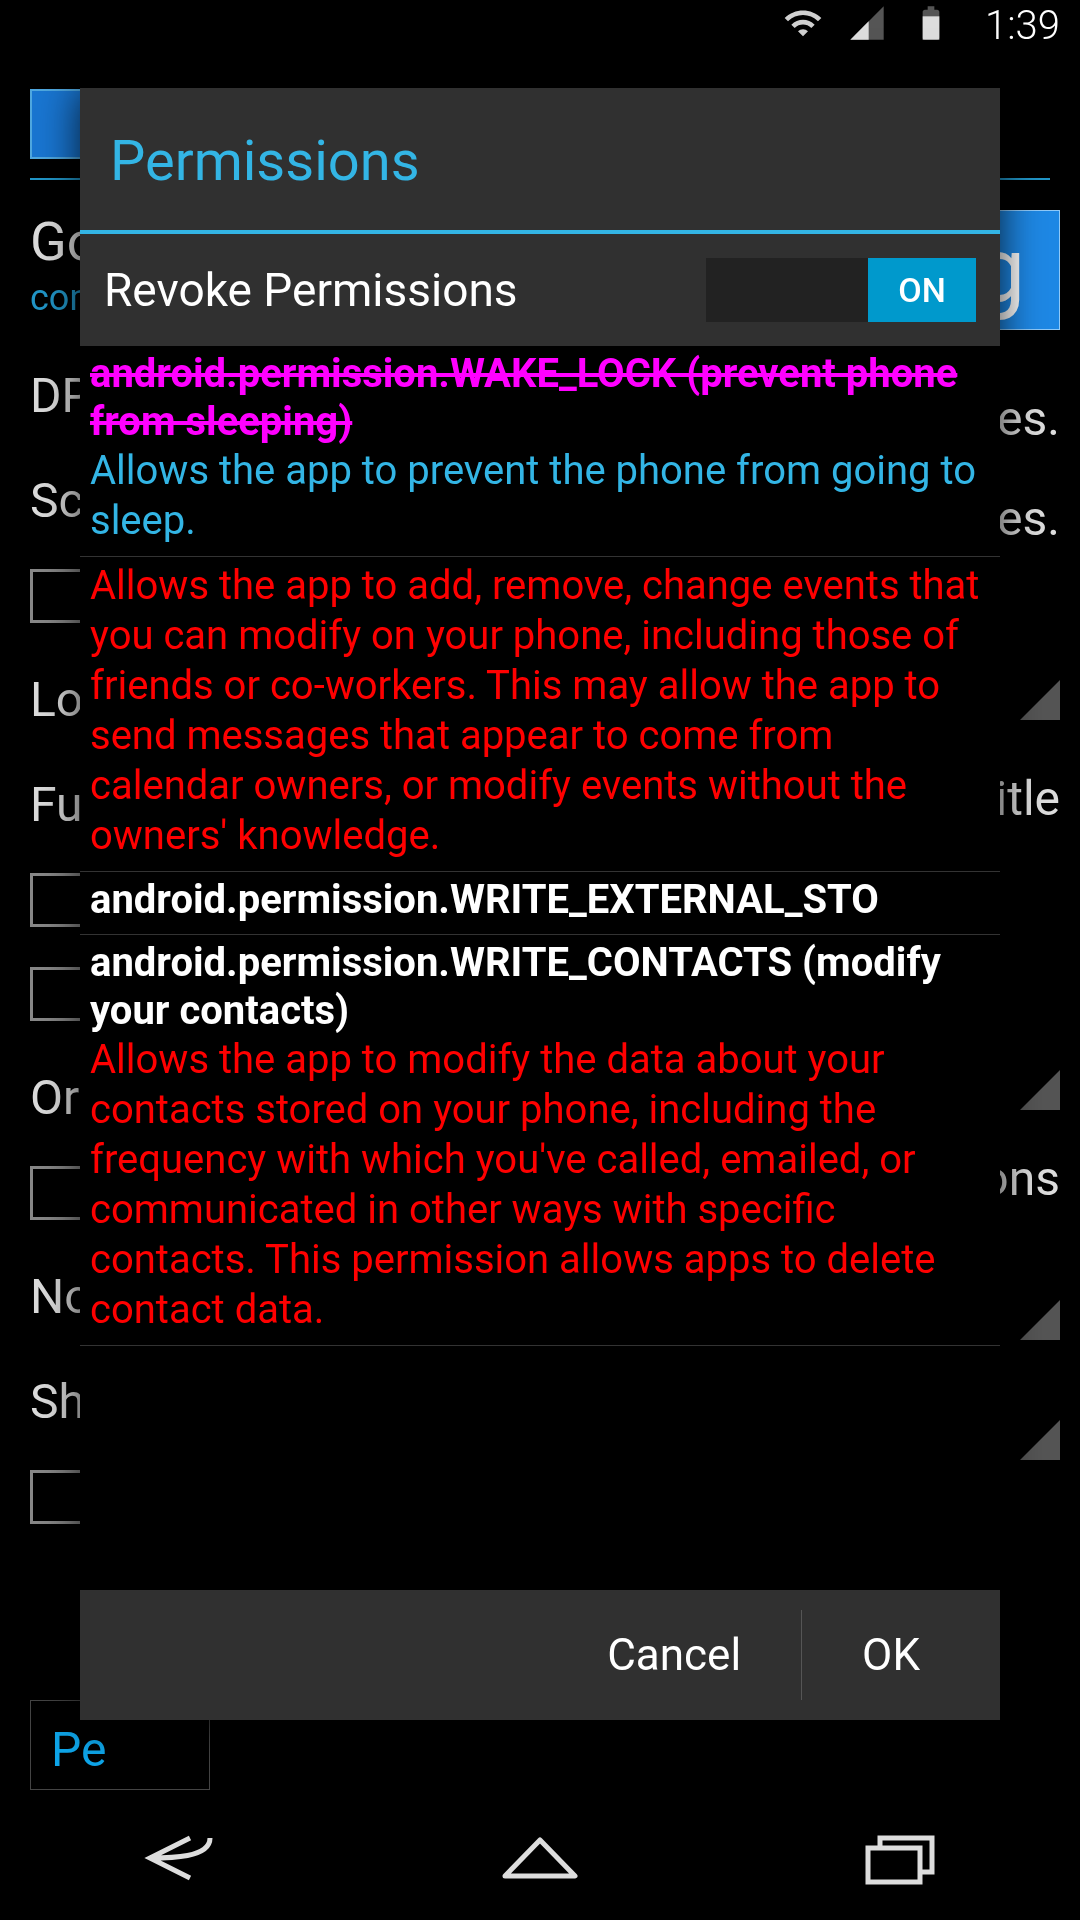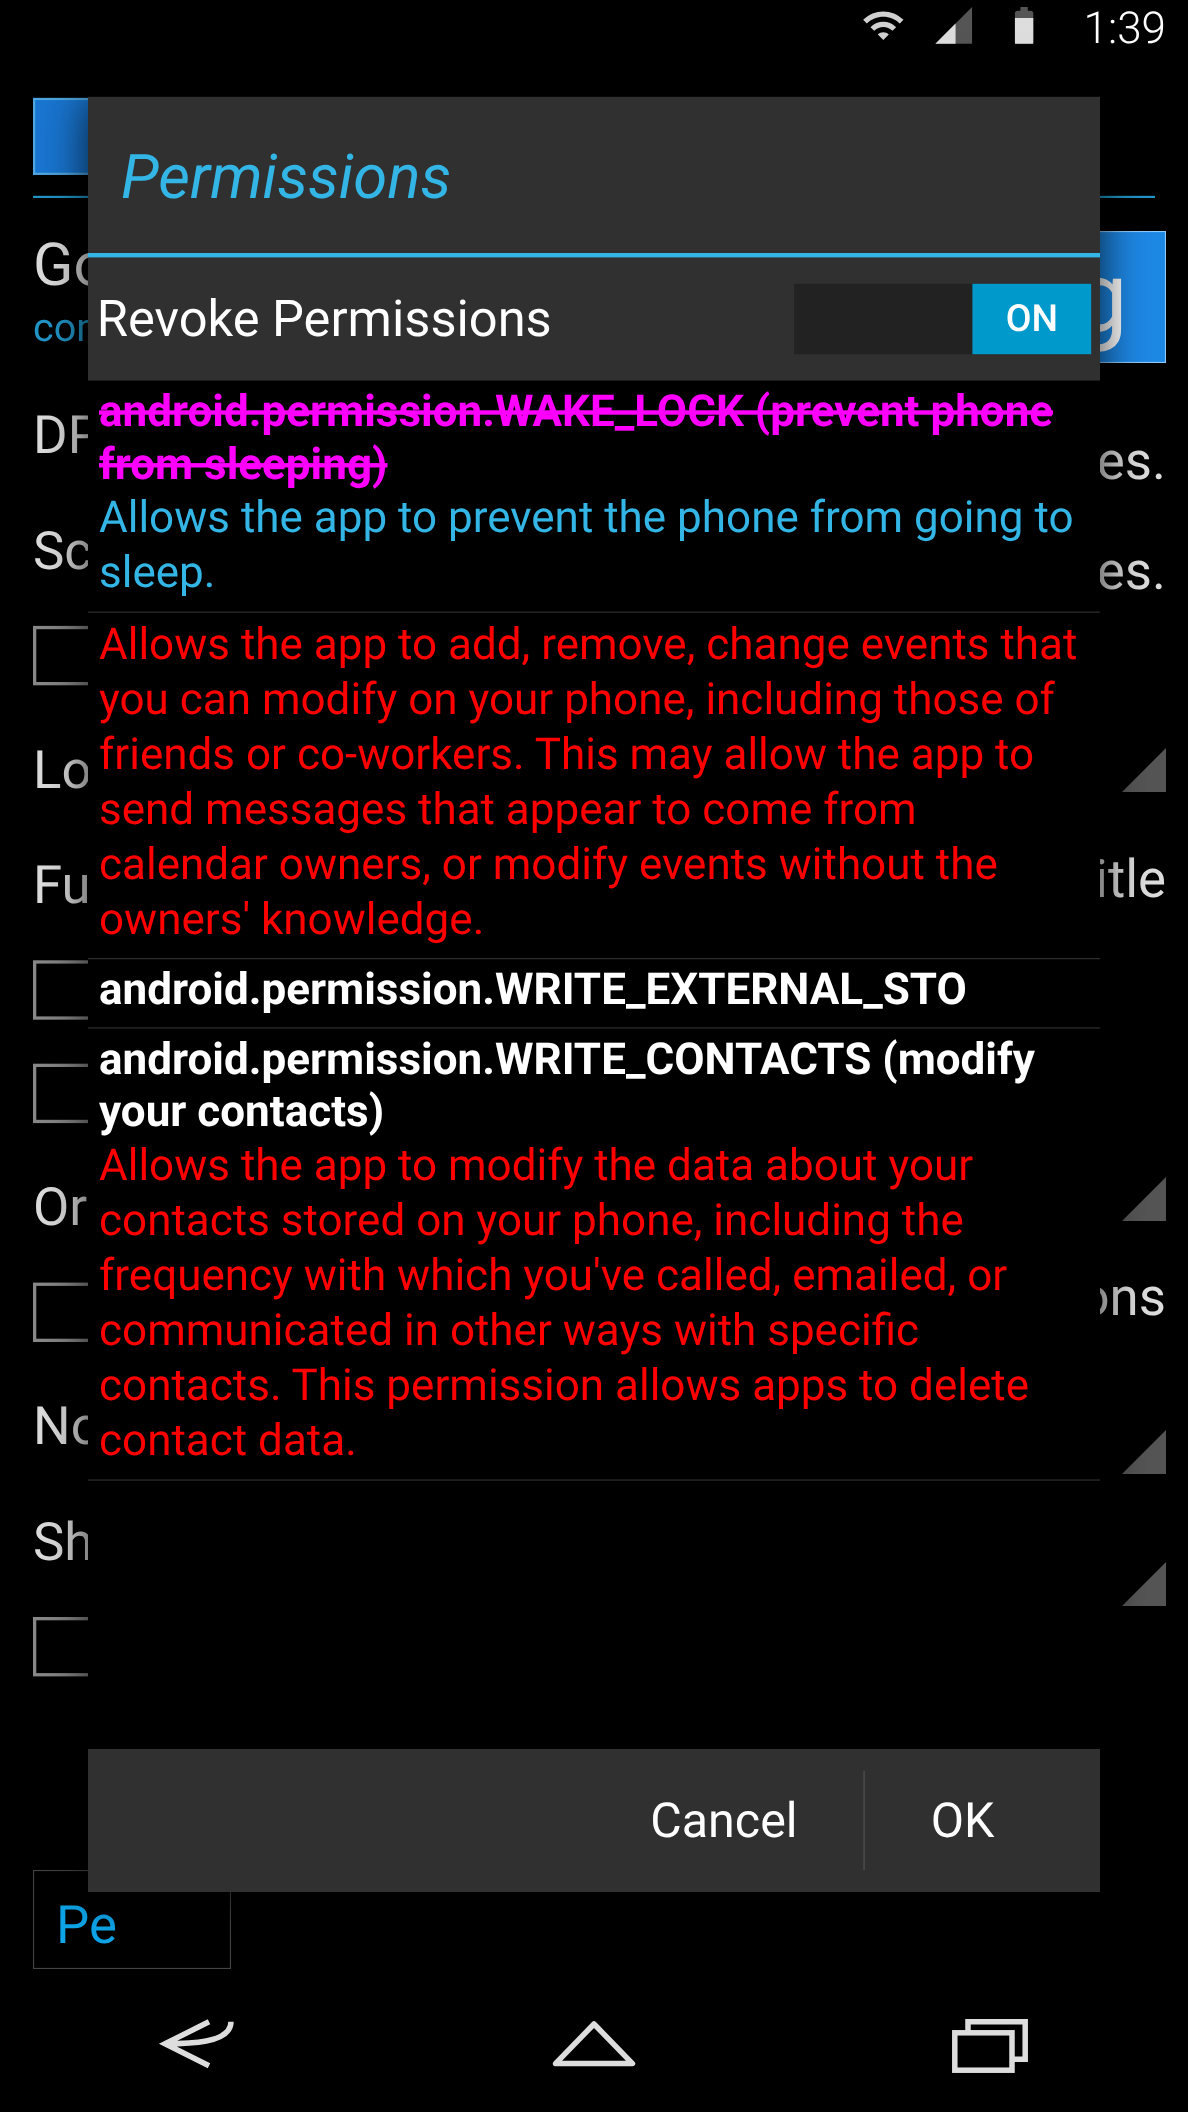--- a/index.html
+++ b/index.html
@@ -19,38 +19,38 @@
   .bg-app .sub { font-size: 36px; color: #2196c8; margin-top: 4px; }
   .bg-app .label { font-size: 48px; color: #ddd; margin-top: 48px; display: block; }
   .bg-app .checkbox { width: 54px; height: 54px; border: 3px solid #888; margin-top: 40px; }
   .bg-app .gicon { position: absolute; right: 20px; top: 160px; width: 120px; height: 120px; background: #1e88e5; color: #fff; font-size: 90px; text-align: center; line-height: 120px; border: 1px solid #90caf9; }
   .bg-app .right-text { position: absolute; right: 20px; font-size: 48px; color: #ddd; }
   .bg-app .triangle { position: absolute; right: 20px; width: 0; height: 0; border-left: 40px solid transparent; border-bottom: 40px solid #555; }
   .bg-app .btn-bottom { position: absolute; bottom: 10px; left: 30px; width: 180px; height: 90px; border: 1px solid #444; font-size: 48px; color: #0ea5e9; padding: 20px; }
   
   
   .dialog { position: absolute; top: 88px; left: 80px; right: 80px; bottom: 200px; background: #303030; box-shadow: 0 0 40px rgba(0,0,0,0.8); display: flex; flex-direction: column; }
-  .dialog-title { color: #33b5e5; font-size: 56px; padding: 40px 30px 36px; font-weight: 400; font-style: italic; }
+  .dialog-title { color: #33b5e5; font-size: 56px; padding: 40px 30px 36px; font-weight: 400; }
   .dialog-divider { height: 4px; background: #33b5e5; }
   
-  .revoke-row { display: flex; justify-content: space-between; align-items: center; padding: 24px 8px; }
+  .revoke-row { display: flex; justify-content: space-between; align-items: center; padding: 24px 24px; }
   .revoke-label { color: #fff; font-size: 46px; }
   .toggle { width: 270px; height: 64px; background: #222; position: relative; }
   .toggle-thumb { position: absolute; right: 0; top: 0; width: 108px; height: 64px; background: #0099cc; color: #fff; text-align: center; line-height: 64px; font-size: 34px; font-weight: 500; }
   
   .perm-list { flex: 1; background: #000; overflow: hidden; }
   .perm-item { border-bottom: 1px solid #333; padding: 4px 10px 10px; }
   .perm-name { font-size: 40px; font-weight: 700; line-height: 1.2; word-wrap: break-word; }
   .perm-desc { font-size: 40px; line-height: 1.25; word-wrap: break-word; }
   .perm-name.revoked { color: #ff00ff; text-decoration: line-through; }
   .perm-desc.info { color: #33b5e5; }
   .perm-name.normal { color: #fff; }
   .perm-desc.danger { color: #ff0000; }
   
-  .dialog-buttons { display: flex; height: 130px; align-items: center; justify-content: flex-end; padding-right: 36px; }
+  .dialog-buttons { display: flex; height: 130px; align-items: center; justify-content: flex-end; padding-right: 20px; }
   .dialog-btn { color: #fff; font-size: 44px; padding: 30px 60px; cursor: pointer; }
   .btn-divider { width: 1px; height: 90px; background: #555; }
   
   
   .nav-bar { position: absolute; bottom: 0; left: 0; right: 0; height: 120px; background: #000; display: flex; justify-content: space-around; align-items: center; }
   .nav-btn svg { width: 100px; height: 60px; stroke: #ddd; stroke-width: 5; fill: none; }
 </style>
 </head>
 <body>
 

